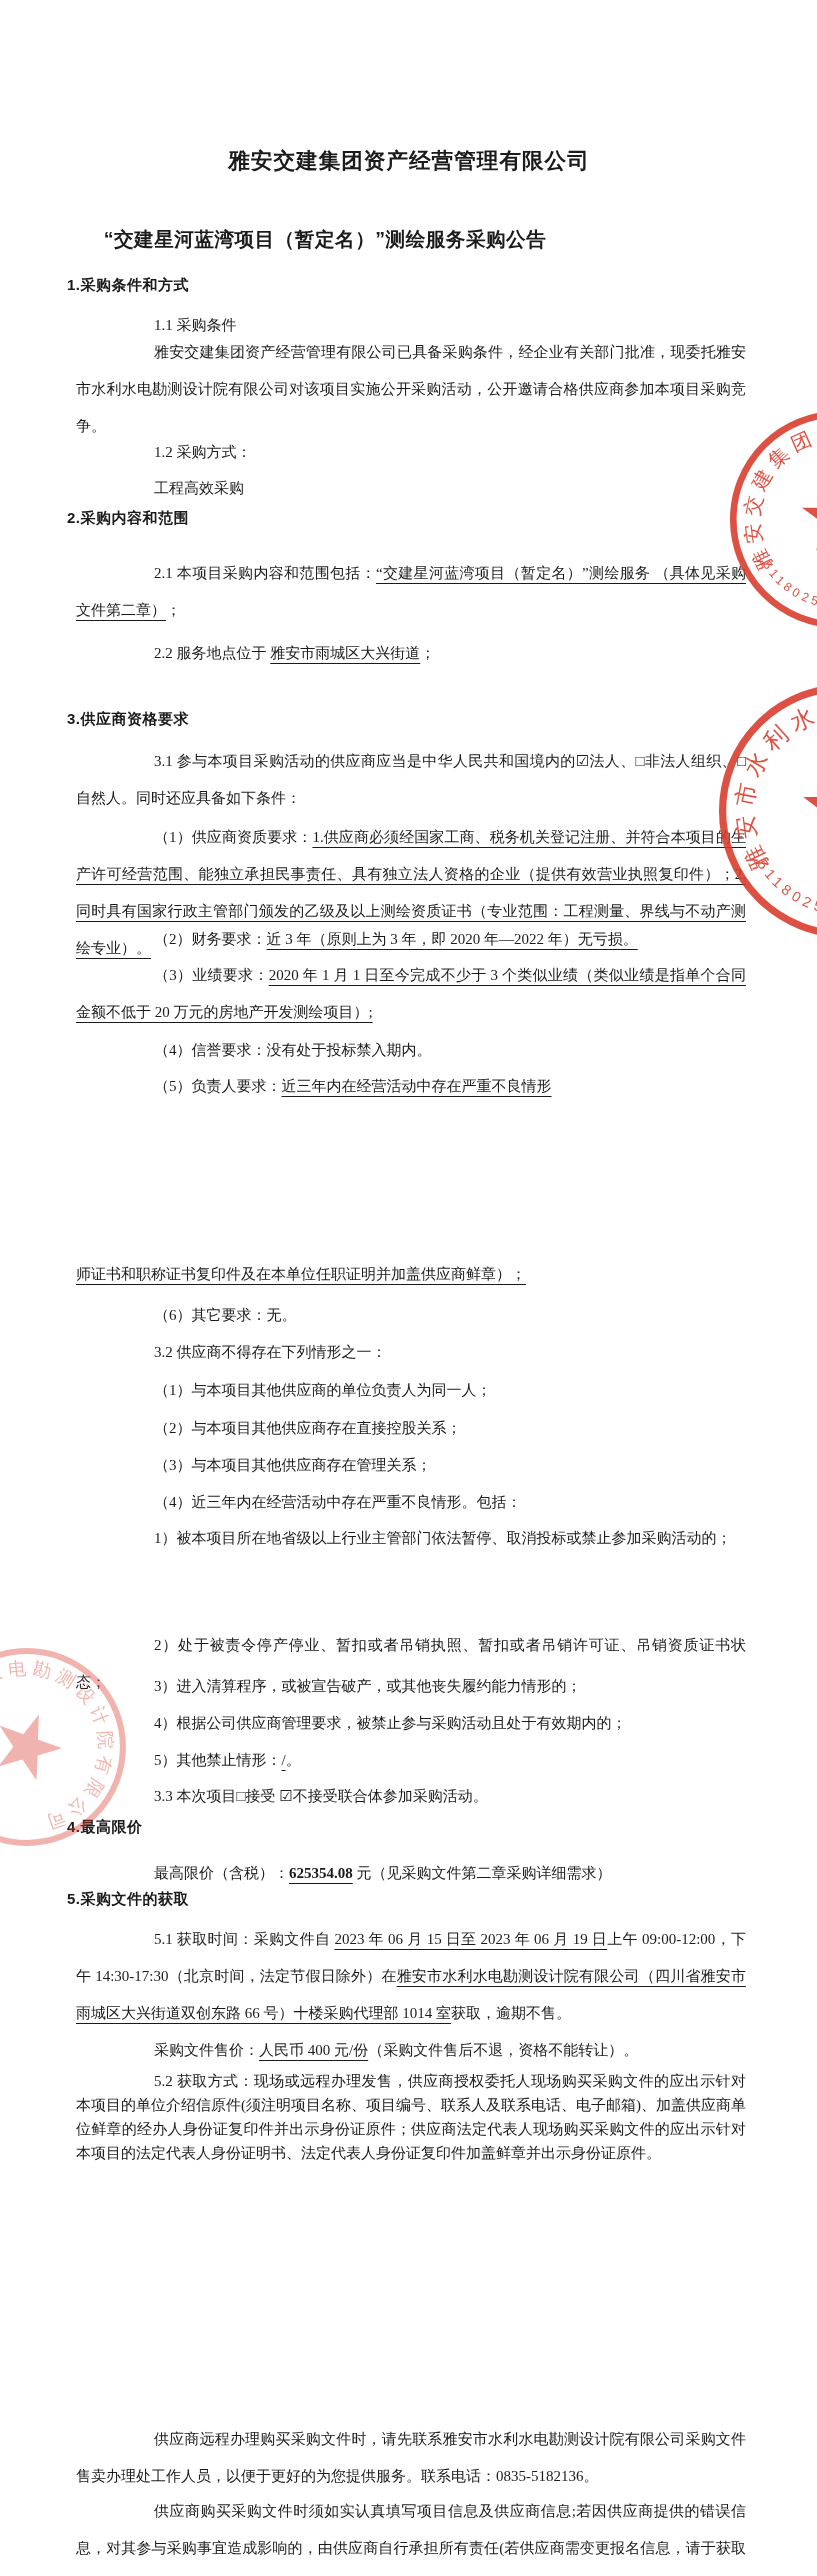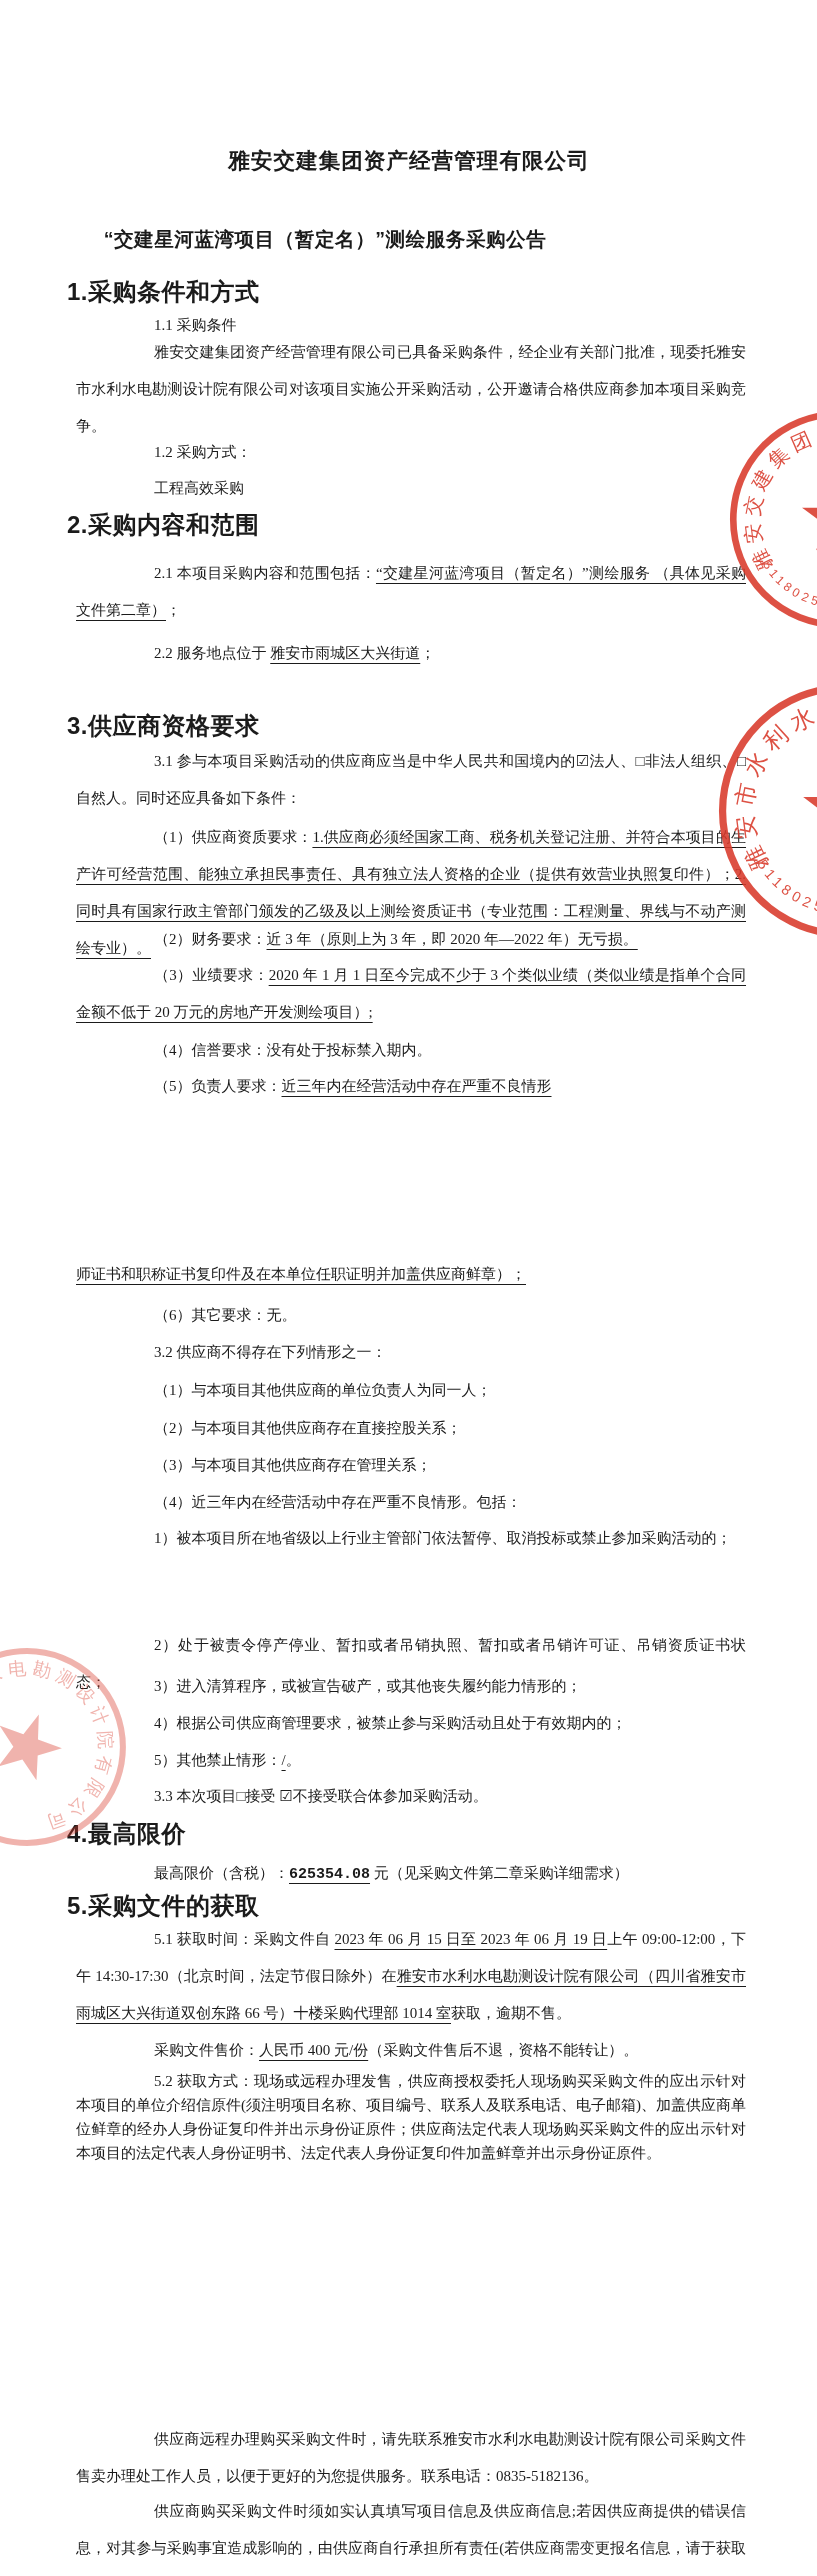--- a/index.html
+++ b/index.html
@@ -3,26 +3,26 @@
 <meta charset="utf-8">
 <style>
   html,body{margin:0;padding:0;background:#e8e8e8;}
   #page{position:relative;width:818px;height:3467px;background:#ffffff;overflow:hidden;
         font-family:"Liberation Serif","DejaVu Serif",serif;color:#1b1b1b;}
   .t1{position:absolute;left:0;width:818px;text-align:center;font-family:"Liberation Sans","DejaVu Sans",sans-serif;
       font-weight:bold;font-size:21.6px;letter-spacing:1px;}
   .t2{position:absolute;left:0;width:650px;text-align:center;font-family:"Liberation Sans","DejaVu Sans",sans-serif;
       font-weight:bold;font-size:19.6px;letter-spacing:0.5px;}
   .h{position:absolute;left:67px;font-family:"Liberation Sans","DejaVu Sans",sans-serif;
-     font-weight:bold;font-size:24px;letter-spacing:0.5px;}
+     font-weight:bold;font-size:15px;letter-spacing:0.5px;}
   .p{position:absolute;left:76px;width:670px;font-size:15px;line-height:37px;text-align:justify;}
   .ind{text-indent:78px;}
   .tight{line-height:24px;}
   .u{text-decoration:underline;text-underline-offset:4.6px;text-decoration-thickness:1px;}
-  .b{font-weight:bold;font-family:Liberation Mono, monospace;}
+  .b{font-weight:bold;}
   .stamp{position:absolute;color:#d93a2b;pointer-events:none;}
   .stamp svg{display:block;}
   .faint{opacity:.38;}
   .strong{opacity:.88;}
   .ring-text{font-family:"Liberation Sans","DejaVu Sans",sans-serif;font-size:42px;letter-spacing:12px;fill:currentColor;}
   .code-text{font-family:"Liberation Sans","DejaVu Sans",sans-serif;font-size:26px;letter-spacing:8px;fill:currentColor;}
 </style>
 </head>
 <body>
 

